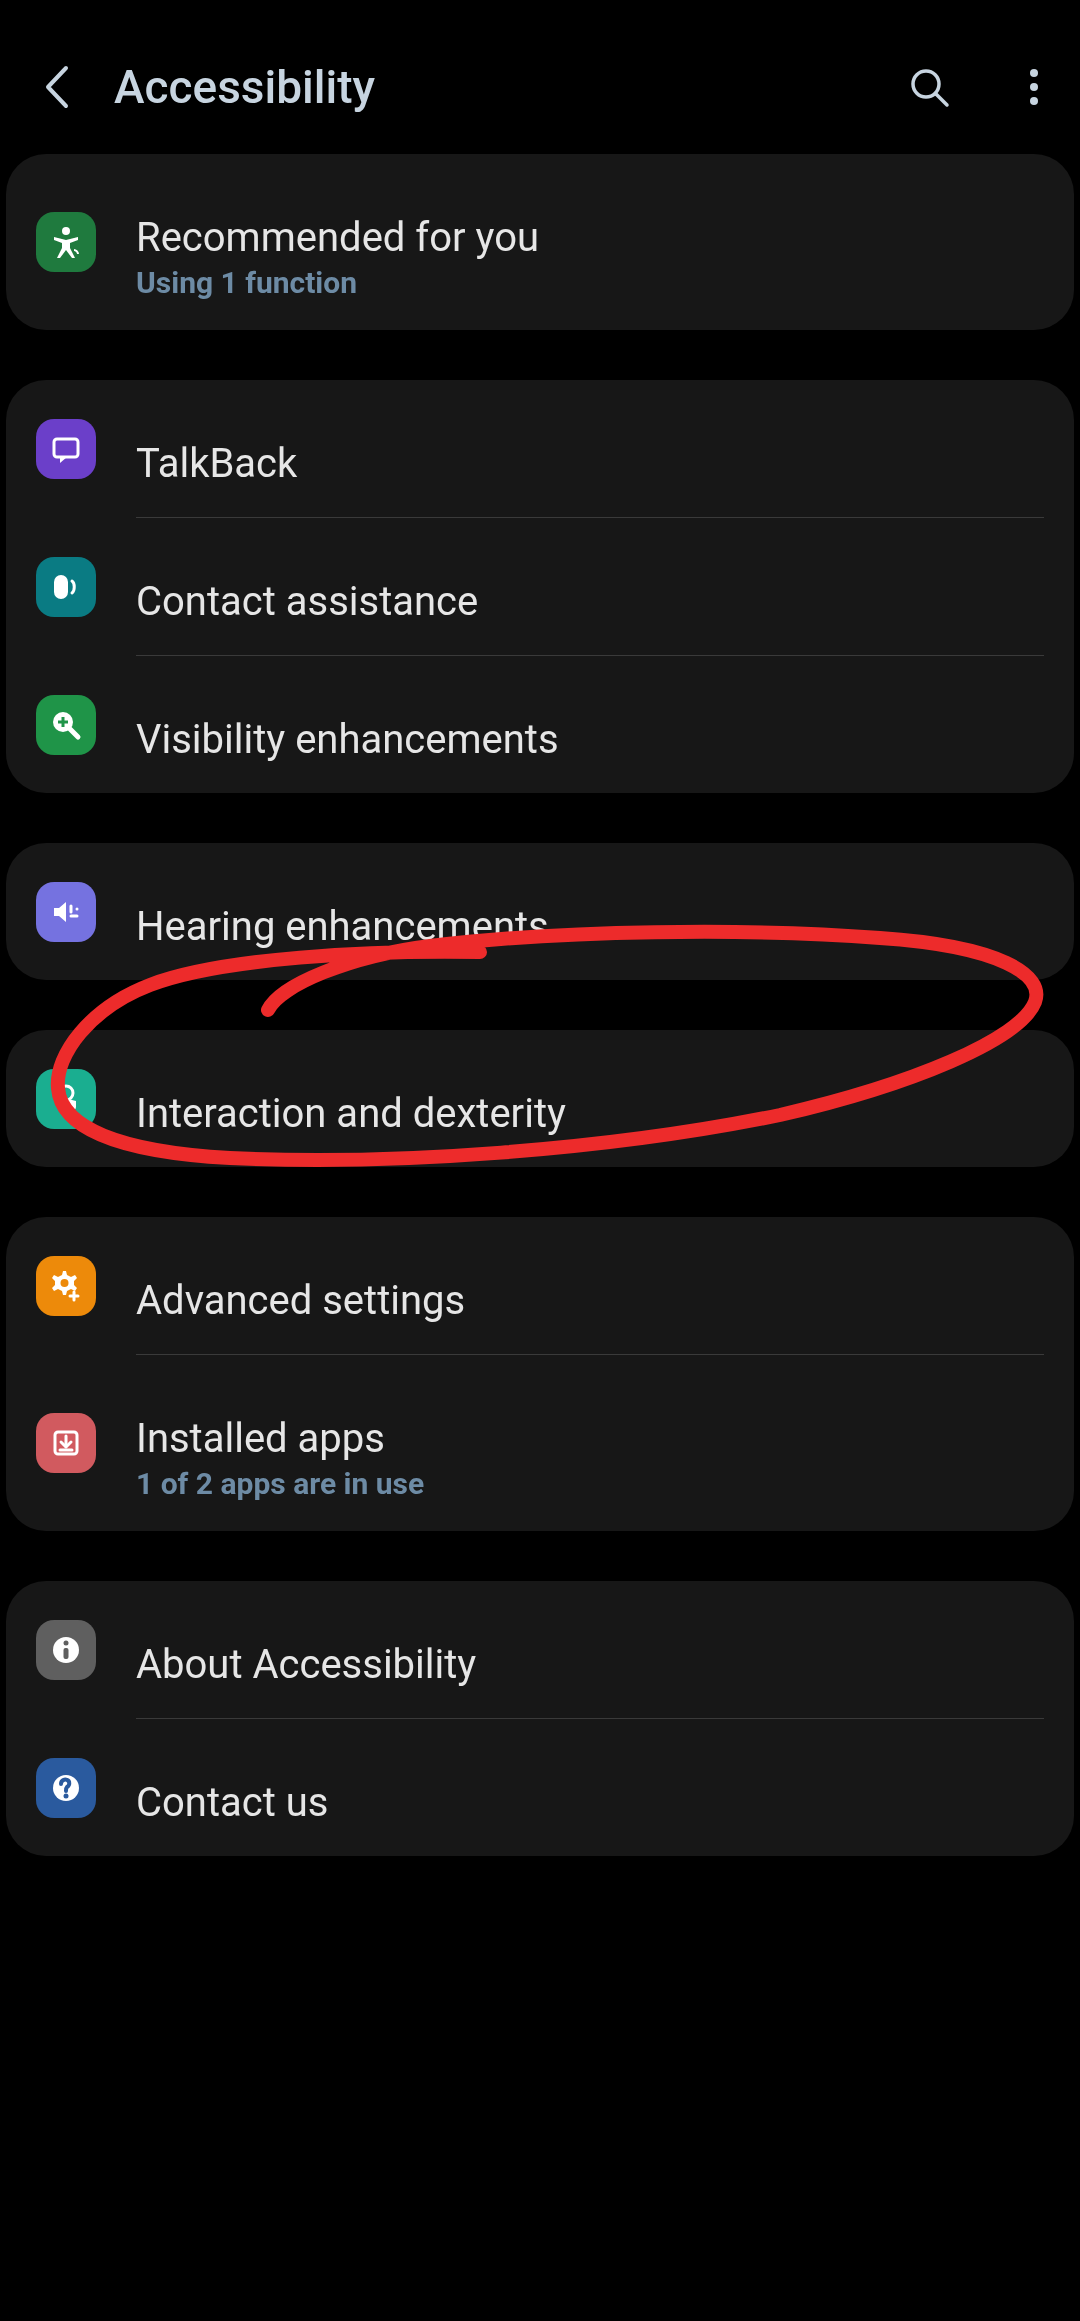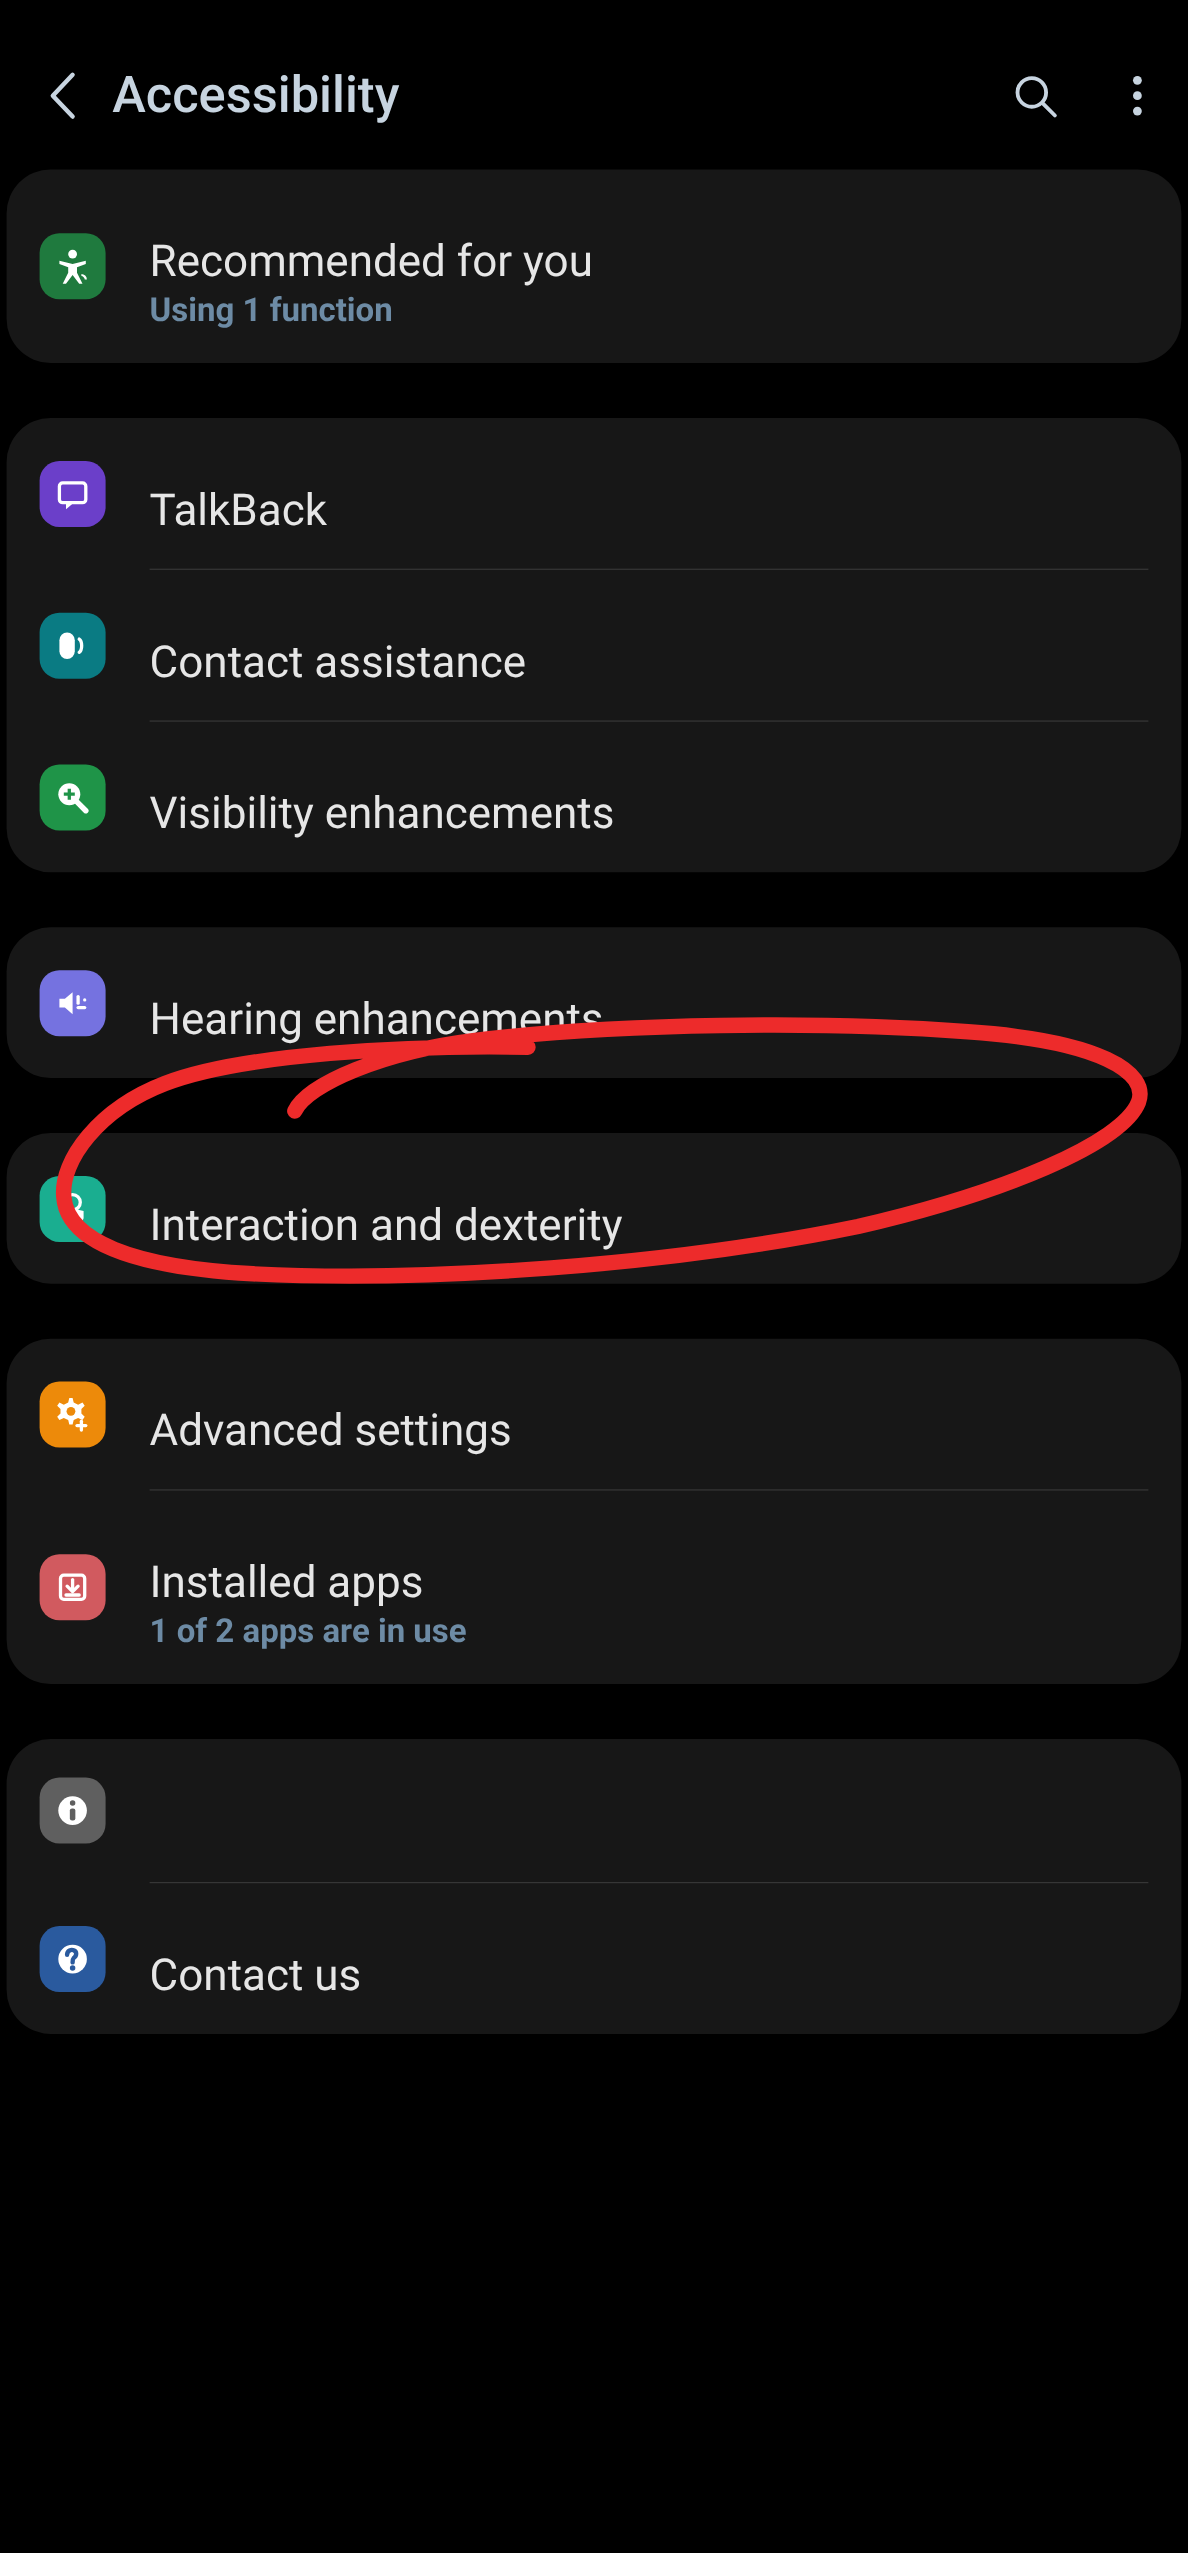--- a/index.html
+++ b/index.html
@@ -12,21 +12,21 @@
       font-family: -apple-system, BlinkMacSystemFont, 'Segoe UI', Roboto, sans-serif;
       width: 1080px;
       height: 2321px;
       overflow: hidden;
       position: relative;
     }
     .header {
       display: flex;
       align-items: center;
       padding: 60px 40px 40px 40px;
-      gap: 30px;
+      gap: 42px;
     }
     .back-btn {
       color: #c7d4e0;
       cursor: pointer;
     }
     .title {
       color: #c7d4e0;
       font-size: 46px;
       font-weight: 500;
       flex: 1;
@@ -247,20 +247,23 @@
     </div>
     <div class="card">
       <div class="list-item">
         <div class="icon-wrap icon-gray">
           <svg width="36" height="36" viewBox="0 0 36 36">
             <circle cx="18" cy="18" r="13" fill="#fff"></circle>
             <circle cx="18" cy="11" r="2.5" fill="#5f5f5f"></circle>
             <rect x="15.5" y="16" width="5" height="11" rx="2" fill="#5f5f5f"></rect>
           </svg>
         </div>
+        <div class="text-content">
+          <div class="item-title">About Accessibility</div>
+        </div>
       </div>
       <div class="divider"></div>
       <div class="list-item">
         <div class="icon-wrap icon-blue">
           <svg width="36" height="36" viewBox="0 0 36 36">
             <circle cx="18" cy="18" r="13" fill="#fff"></circle>
             <path d="M 13 14 C 13 10 17 9 19 10 C 22 11 22 15 19 17 C 18 18 18 19 18 21" stroke="#2a5a9e" stroke-width="4" fill="none" stroke-linecap="round"></path>
             <circle cx="18" cy="26" r="2.5" fill="#2a5a9e"></circle>
           </svg>
         </div>

